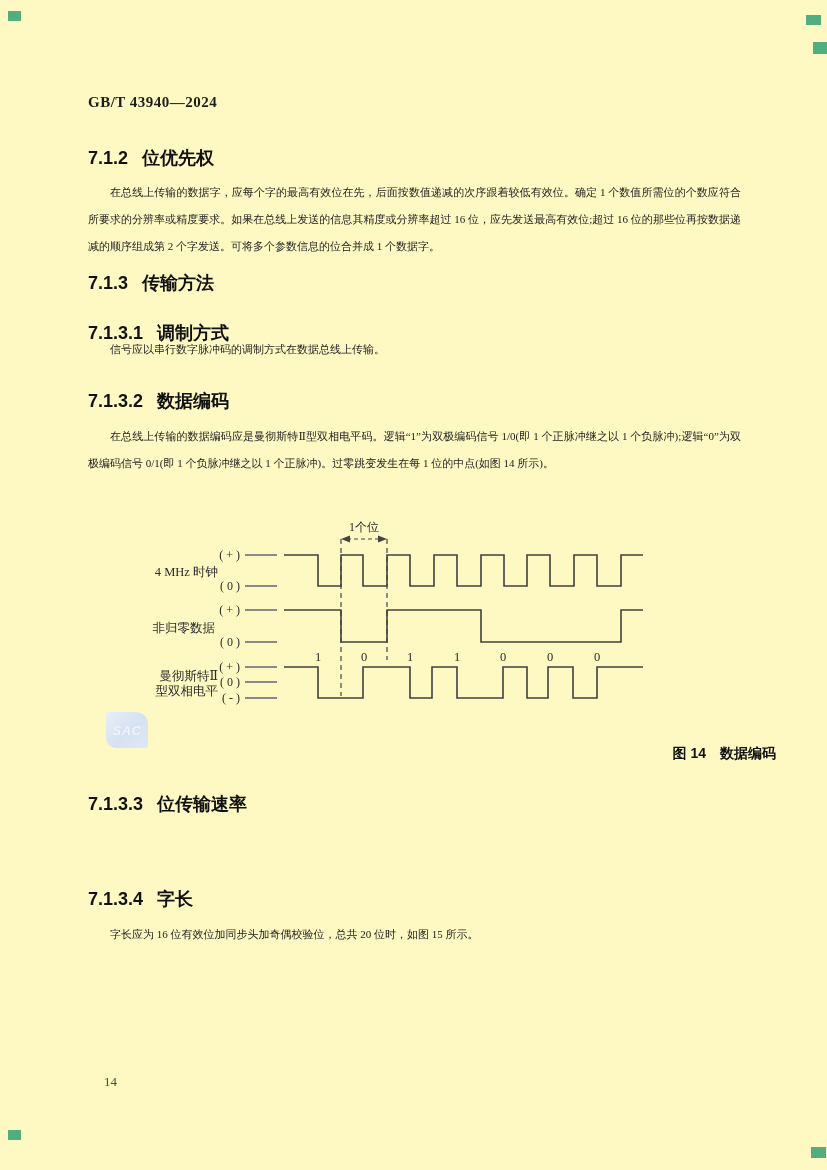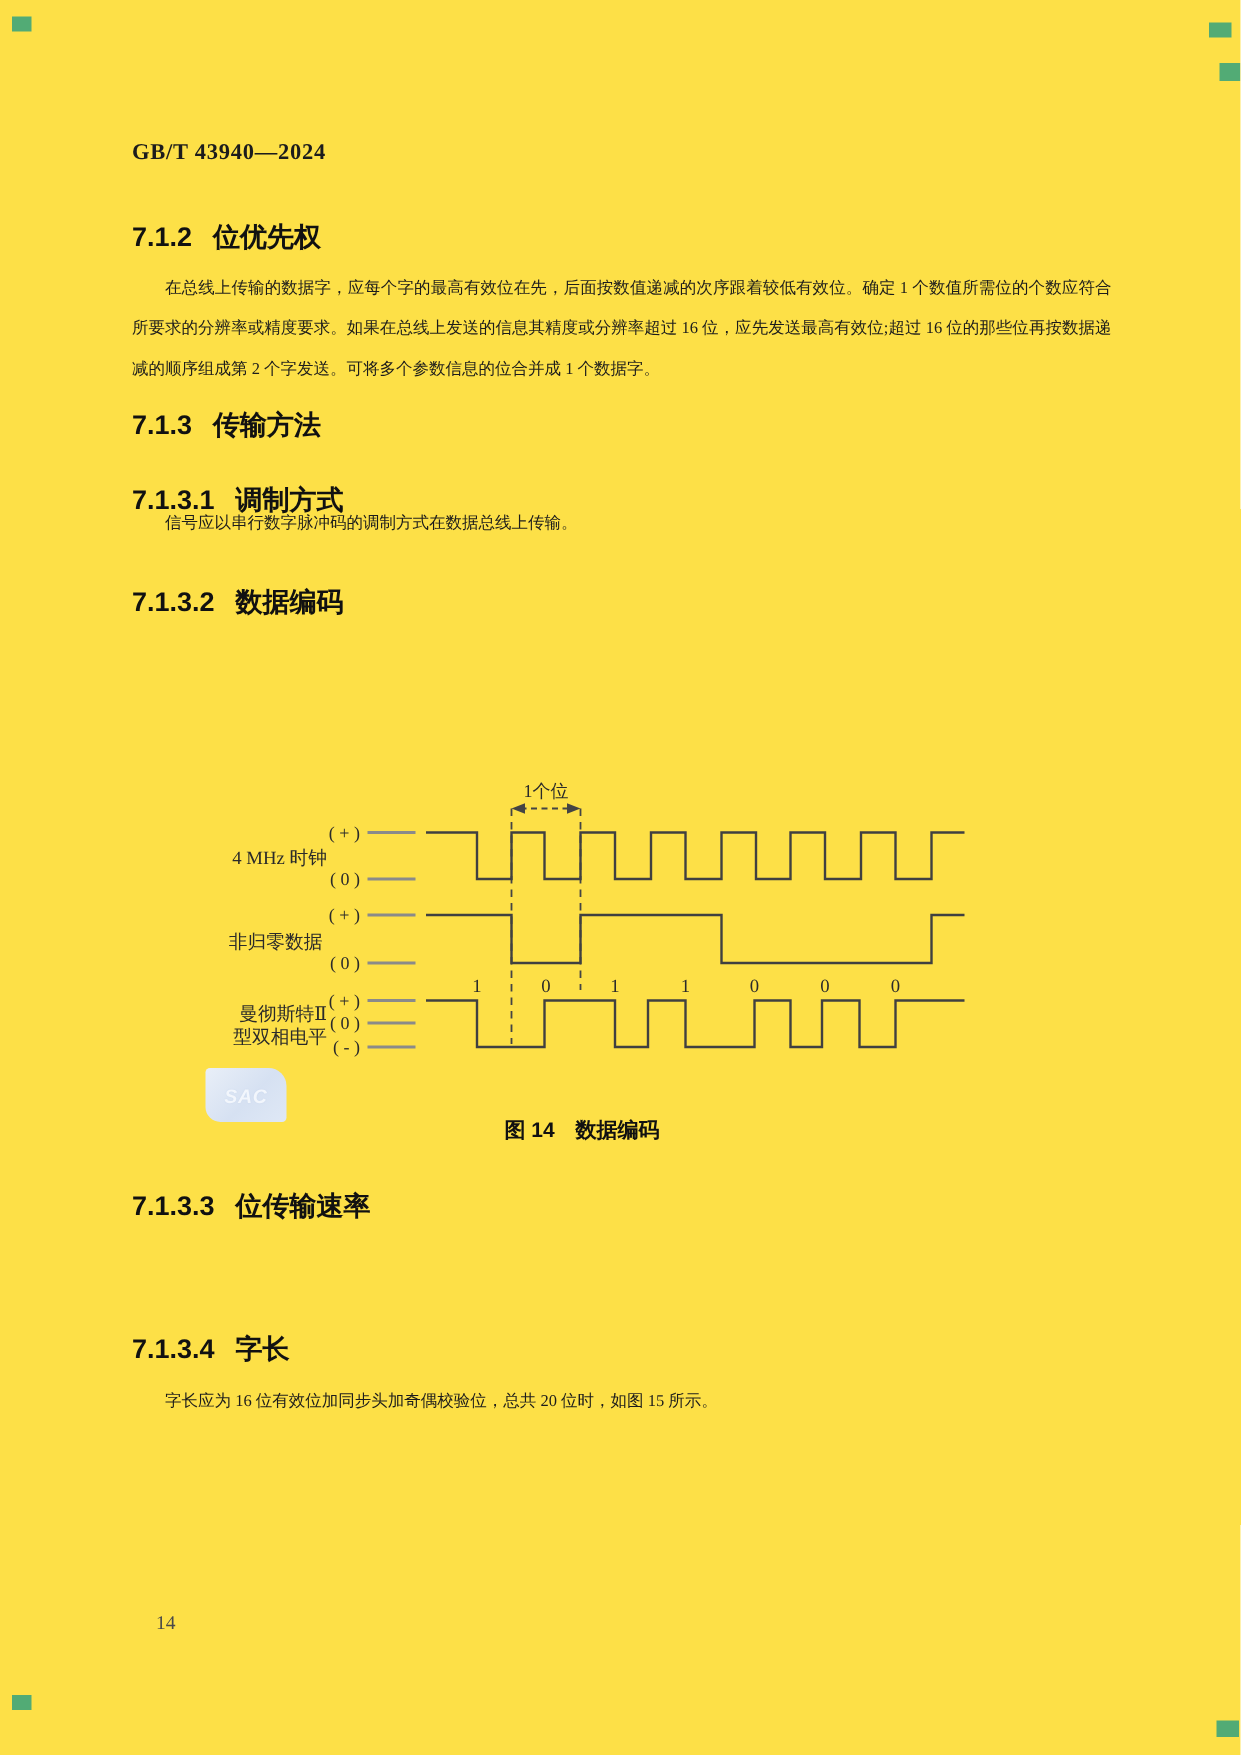--- a/index.html
+++ b/index.html
@@ -1,20 +1,20 @@
 <!DOCTYPE html>
 <html><head>
 <meta charset="utf-8">
 <style>
   * { margin:0; padding:0; box-sizing:border-box; }
   html,body { background:#ffffff; }
   .page {
     position:relative;
     width:827px; height:1170px;
-    background:#fde047;
+    background:#fef9c3;
     overflow:hidden;
     font-family:"Liberation Serif","DejaVu Serif",serif;
     color:#1c1c1c;
   }
   .abs { position:absolute; }
   .doc-header {
     left:88px; top:94px;
     font-size:15px; font-weight:bold;
     letter-spacing:0.5px;
     font-family:"Liberation Serif","DejaVu Serif",serif;
@@ -29,34 +29,33 @@
   .para {
     left:88px; width:653px;
     font-size:11px; line-height:27px;
     text-align:justify;
     text-indent:2em;
     color:#1c1c1c;
   }
   .fig-svg { left:0; top:514px; }
   .fig-caption {
     left:0; top:745px; width:776px;
-    text-align:center;
+    text-align:right;
     font-family:"Liberation Sans","DejaVu Sans",sans-serif;
     font-size:14px; font-weight:bold; color:#111;
   }
   .watermark {
-    left:106px; top:712px; width:54px; height:36px;
+    left:106px; top:712px; width:42px; height:36px;
     background:linear-gradient(135deg,#e9eff8 0%,#d6e1f2 55%,#dfe8f6 100%);
     border-radius:3px 12px 3px 10px;
     display:flex; align-items:center; justify-content:center;
     font-family:"Liberation Sans","DejaVu Sans",sans-serif;
     font-style:italic; font-weight:bold; font-size:13px;
     color:#f2f6fc; letter-spacing:0.5px;
     text-shadow:0 0 1px #c5d4ec;
-    margin-left:31px;
   }
   .page-number {
     left:104px; top:1074px;
     font-size:13px; color:#4a4a4a;
     font-family:"Liberation Serif","DejaVu Serif",serif;
   }
   .scan-mark { position:absolute; background:#3fa57a; opacity:0.9; }
   .mark-tl { left:8px;  top:11px;   width:13px; height:10px; }
   .mark-tr { left:806px; top:15px;  width:15px; height:10px; }
   .mark-r1 { left:813px; top:42px;  width:14px; height:12px; }
@@ -93,20 +92,21 @@
   </div>
 
   <div class="abs heading" style="top:321px">
     <span class="no">7.1.3.1</span><span>调制方式</span>
   </div>
   <div class="abs para" style="top:336px">信号应以串行数字脉冲码的调制方式在数据总线上传输。</div>
 
   <div class="abs heading" style="top:389px">
     <span class="no">7.1.3.2</span><span>数据编码</span>
   </div>
+  <div class="abs para" style="top:423px">在总线上传输的数据编码应是曼彻斯特Ⅱ型双相电平码。逻辑“1”为双极编码信号 1/0(即 1 个正脉冲继之以 1 个负脉冲);逻辑“0”为双极编码信号 0/1(即 1 个负脉冲继之以 1 个正脉冲)。过零跳变发生在每 1 位的中点(如图 14 所示)。</div>
 
   <svg class="abs fig-svg" width="827" height="200" viewBox="0 0 827 200">
 
     <text x="364" y="17" font-size="12" text-anchor="middle">1个位</text>
     <line class="dash" x1="347" y1="25" x2="381" y2="25" stroke-dasharray="4 3"></line>
     <polygon points="341,25 350,21.5 350,28.5" fill="#444"></polygon>
     <polygon points="387,25 378,21.5 378,28.5" fill="#444"></polygon>
     <line class="dash" x1="341" y1="25" x2="341" y2="182" stroke-dasharray="5 4"></line>
     <line class="dash" x1="387" y1="25" x2="387" y2="146" stroke-dasharray="5 4"></line>
 

